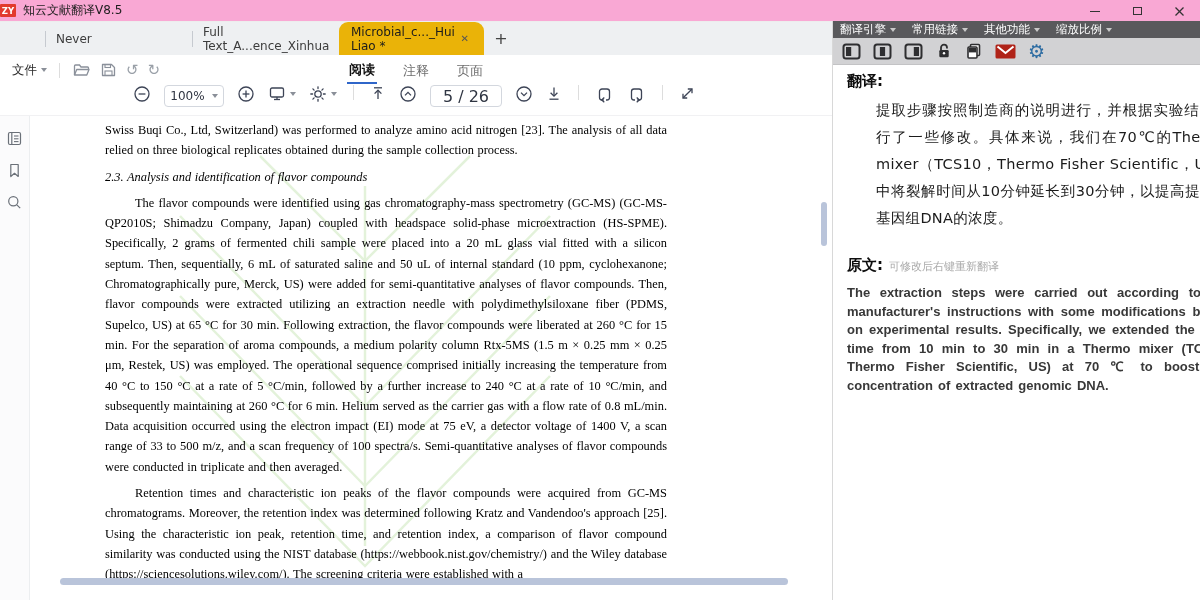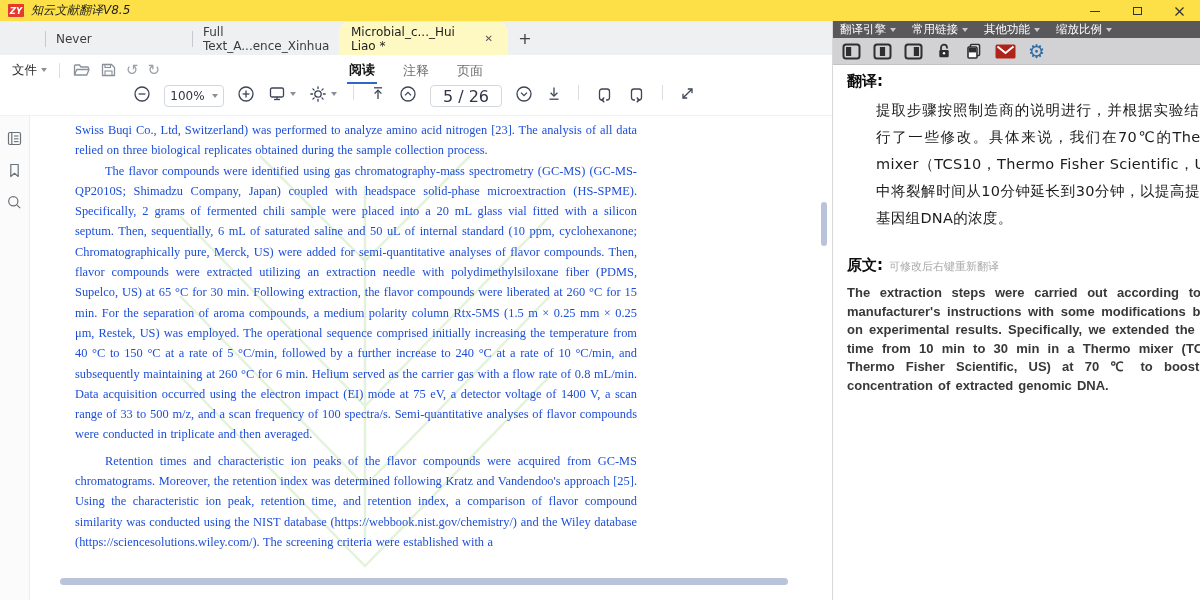--- a/index.html
+++ b/index.html
@@ -1,38 +1,38 @@
 <!DOCTYPE html>
 <html><head>
 <meta charset="utf-8">
 <style>
   * { margin:0; padding:0; box-sizing:border-box; }
   html,body { width:1200px; height:600px; overflow:hidden; background:#fff;
               font-family:"DejaVu Sans","Liberation Sans",sans-serif; }
   .app { position:relative; width:1200px; height:600px; background:#fff; }
 
   
-  .titlebar { position:absolute; top:0; left:0; right:0; height:22px; background:#fde047;
-              display:flex; align-items:center; padding-left:8px; border-bottom:1px solid #ededed;font-style:italic; }
+  .titlebar { position:absolute; top:0; left:0; right:0; height:22px; background:#f9a8d4;
+              display:flex; align-items:center; border-bottom:1px solid #ededed; }
   .logo { width:16px; height:13px; background:#e23a2e; color:#fff; font-size:8.5px; font-weight:bold;
           display:flex; align-items:center; justify-content:center; border-radius:1px; }
   .app-title { font-size:12px; color:#1d1d1d; margin-left:7px; }
   .win-btns { position:absolute; right:0; top:0; height:22px; display:flex; }
   .win-btn { width:42px; height:22px; display:flex; align-items:center; justify-content:center; }
   .min-glyph { width:10px; height:1px; background:#333; display:block; }
   .max-glyph { width:9px; height:8px; border:1px solid #333; display:block; }
 
   
   .left-region { position:absolute; top:22px; left:0; width:832px; bottom:0; background:#fff; }
 
   .tabbar { height:33px; background:#eef0f2; display:flex; align-items:stretch; }
   .tab-spacer { width:45px; }
   .tab-sep { width:1px; height:16px; background:#c6cad0; align-self:center; }
   .tab { width:146px; display:flex; align-items:center; padding-left:10px; font-size:12px; color:#3c3c3c; }
-  .tab.active { background:#fef9c3; border-radius:9px 9px 0 0; width:169px; justify-content:space-between;
+  .tab.active { background:#eab308; border-radius:9px 9px 0 0; width:145px; justify-content:space-between;
                 padding:0 12px; color:#1c1c1c; }
   .tab-close { font-size:10px; color:#555; padding:2px 3px; }
   .newtab { width:34px; display:flex; align-items:center; justify-content:center;
             font-size:16px; color:#444; }
 
   .toolbar { height:30px; background:#fff; display:flex; align-items:center; padding:0 12px; position:relative; }
   .file-group { display:flex; align-items:center; gap:9px; z-index:2; }
   .file-label { font-size:12.5px; color:#2b2b2b; display:flex; align-items:center; gap:4px; }
   .caret { width:0; height:0; border-left:3px solid transparent; border-right:3px solid transparent;
            border-top:4px solid #8a8f98; display:inline-block; }
@@ -50,23 +50,23 @@
   .zoom-combo { width:60px; }
   .page-box { width:72px; height:22px; border:1px solid #d3d7de; border-radius:4px; text-align:center;
               font-size:16px; color:#2f3542; outline:none; font-family:inherit; background:#fff; }
   .icon-dd { display:flex; align-items:center; gap:4px; }
 
   .doc { position:absolute; top:94px; left:0; right:0; bottom:0; background:#fff; overflow:hidden; }
   .side-strip { position:absolute; left:0; top:0; bottom:0; width:30px; background:#fbfbfc;
                 border-right:1px solid #eceef0; display:flex; flex-direction:column; align-items:center;
                 padding-top:14px; gap:15px; }
   .watermark { position:absolute; left:150px; top:30px; z-index:0; opacity:.8; }
-  .page-text { position:absolute; left:75px; top:4px; width:562px; z-index:1;
+  .page-text { position:absolute; left:105px; top:4px; width:562px; z-index:1;
                font-family:"Liberation Serif","DejaVu Serif",serif; font-size:12.4px;
-               line-height:20.3px; text-align:justify; color:#1d4ed8; word-spacing:.5px; }
+               line-height:20.3px; text-align:justify; color:#000000; word-spacing:.5px; }
   .page-text p { margin:0; }
   .p-indent { text-indent:30px; }
   .sec-heading { font-style:italic; margin:6px 0 6px 0 !important; }
   .vscroll-thumb { position:absolute; right:5px; top:86px; width:6px; height:44px;
                    background:#b9c4da; border-radius:3px; z-index:3; }
   .hscroll-thumb { position:absolute; left:60px; bottom:15px; width:728px; height:7px;
                    background:#b9c4da; border-radius:4px; z-index:3; }
 
   
   .right-panel { position:absolute; top:21px; left:832px; width:412px; bottom:0; background:#fff;
@@ -258,20 +258,21 @@
           <polyline points="30,70 215,260 400,70"></polyline>
           <polyline points="30,150 215,340 400,150"></polyline>
           <polyline points="30,230 215,420 400,230"></polyline>
           <polyline points="110,10 215,115 320,10"></polyline>
           <line x1="215" y1="40" x2="215" y2="400"></line>
         </g>
       </svg>
 
       <div class="page-text">
         <p>Swiss Buqi Co., Ltd, Switzerland) was performed to analyze amino acid nitrogen [23]. The analysis of all data relied on three biological replicates obtained during the sample collection process.</p>
+        <p class="sec-heading">2.3. Analysis and identification of flavor compounds</p>
         <p class="p-indent">The flavor compounds were identified using gas chromatography-mass spectrometry (GC-MS) (GC-MS-QP2010S; Shimadzu Company, Japan) coupled with headspace solid-phase microextraction (HS-SPME). Specifically, 2 grams of fermented chili sample were placed into a 20 mL glass vial fitted with a silicon septum. Then, sequentially, 6 mL of saturated saline and 50 uL of internal standard (10 ppm, cyclohexanone; Chromatographically pure, Merck, US) were added for semi-quantitative analyses of flavor compounds. Then, flavor compounds were extracted utilizing an extraction needle with polydimethylsiloxane fiber (PDMS, Supelco, US) at 65 °C for 30 min. Following extraction, the flavor compounds were liberated at 260 °C for 15 min. For the separation of aroma compounds, a medium polarity column Rtx-5MS (1.5 m × 0.25 mm × 0.25 μm, Restek, US) was employed. The operational sequence comprised initially increasing the temperature from 40 °C to 150 °C at a rate of 5 °C/min, followed by a further increase to 240 °C at a rate of 10 °C/min, and subsequently maintaining at 260 °C for 6 min. Helium served as the carrier gas with a flow rate of 0.8 mL/min. Data acquisition occurred using the electron impact (EI) mode at 75 eV, a detector voltage of 1400 V, a scan range of 33 to 500 m/z, and a scan frequency of 100 spectra/s. Semi-quantitative analyses of flavor compounds were conducted in triplicate and then averaged.</p>
         <p class="p-indent" style="margin-top:6px">Retention times and characteristic ion peaks of the flavor compounds were acquired from GC-MS chromatograms. Moreover, the retention index was determined following Kratz and Vandendoo's approach [25]. Using the characteristic ion peak, retention time, and retention index, a comparison of flavor compound similarity was conducted using the NIST database (https://webbook.nist.gov/chemistry/) and the Wiley database (https://sciencesolutions.wiley.com/). The screening criteria were established with a</p>
       </div>
 
       <div class="vscroll-thumb"></div>
       <div class="hscroll-thumb"></div>
     </div>
   </div>
 
   <div class="right-panel">

